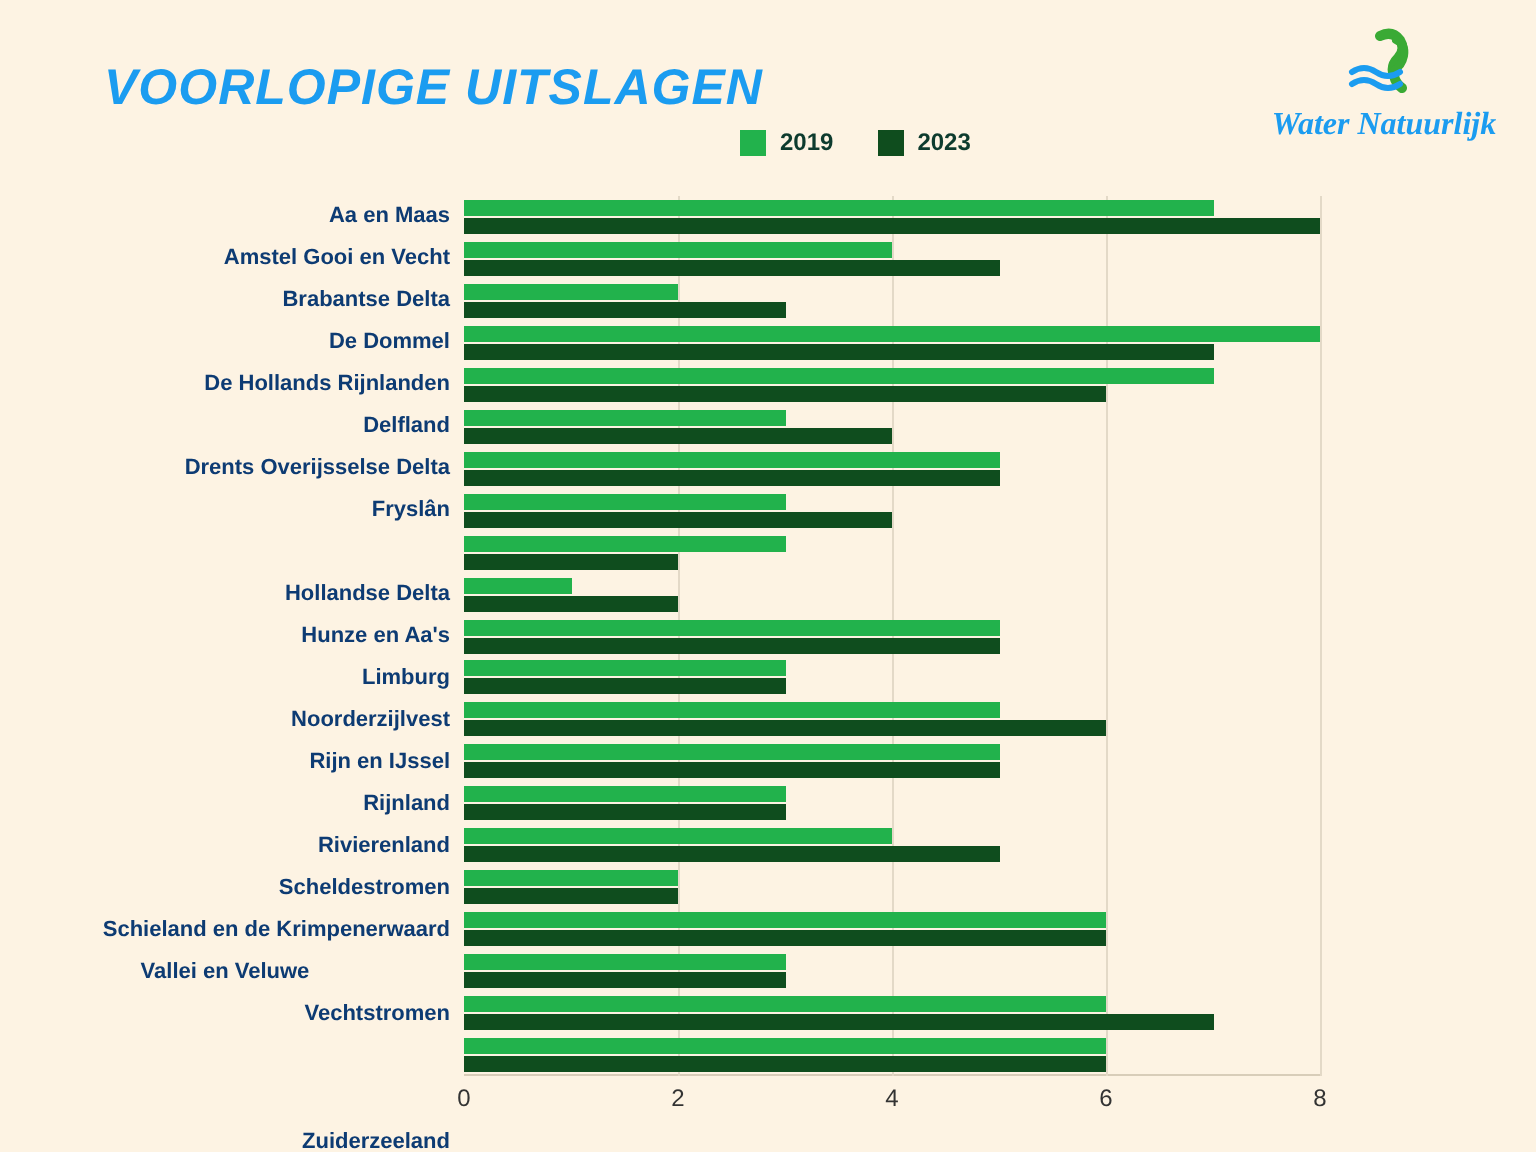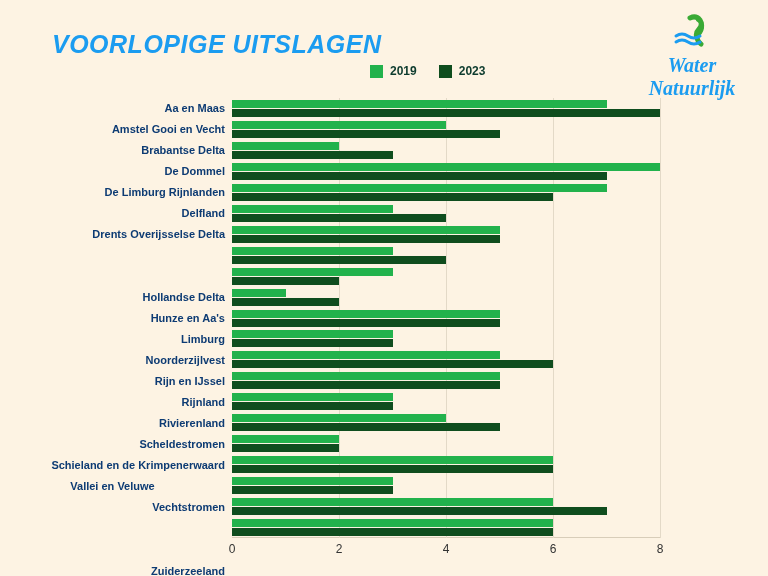--- a/index.html
+++ b/index.html
@@ -32,21 +32,21 @@
     width: 120px;
     text-align: center;
   }
   .logo-mark {
     height: 38px;
     position: relative;
   }
   .logo-text {
     font-family: "Liberation Serif", serif;
     font-style: italic;
-    font-size: 20px;
+    font-size: 16px;
     color: #1b9cf0;
     font-weight: bold;
     margin-top: 2px;
   }
   .legend {
     position: absolute;
     left: 370px;
     top: 64px;
     display: flex;
     gap: 22px;
@@ -155,23 +155,24 @@
     <span class="legend-label">2023</span>
   </div>
 </div>
 
 <div class="chart">
   <div class="labels" id="labels">
       <div class="cat-label" style="top: 4.47619px;">Aa en Maas</div>
       <div class="cat-label" style="top: 25.4286px;">Amstel Gooi en Vecht</div>
       <div class="cat-label" style="top: 46.381px;">Brabantse Delta</div>
       <div class="cat-label" style="top: 67.3333px;">De Dommel</div>
-      <div class="cat-label" style="top: 88.2857px;">De Limburg Rijnlanden</div>
+      <div class="cat-label" style="top: 88.2857px;">De Hollands Rijnlanden</div>
       <div class="cat-label" style="top: 109.238px;">Delfland</div>
       <div class="cat-label" style="top: 130.19px;">Drents Overijsselse Delta</div>
+      <div class="cat-label" style="top: 151.143px;">Fryslân</div>
       <div class="cat-label" style="top: 193.048px;">Hollandse Delta</div>
       <div class="cat-label" style="top: 214px;">Hunze en Aa's</div>
       <div class="cat-label" style="top: 234.952px;">Limburg</div>
       <div class="cat-label" style="top: 255.905px;">Noorderzijlvest</div>
       <div class="cat-label" style="top: 276.857px;">Rijn en IJssel</div>
       <div class="cat-label" style="top: 297.81px; padding-left: 44px;">Rijnland</div>
       <div class="cat-label" style="top: 318.762px;">Rivierenland</div>
       <div class="cat-label" style="top: 339.714px;">Scheldestromen</div>
       <div class="cat-label" style="top: 360.667px;">Schieland en de Krimpenerwaard</div>
       <div class="cat-label" style="top: 381.619px; text-align: center;">Vallei en Veluwe</div>

